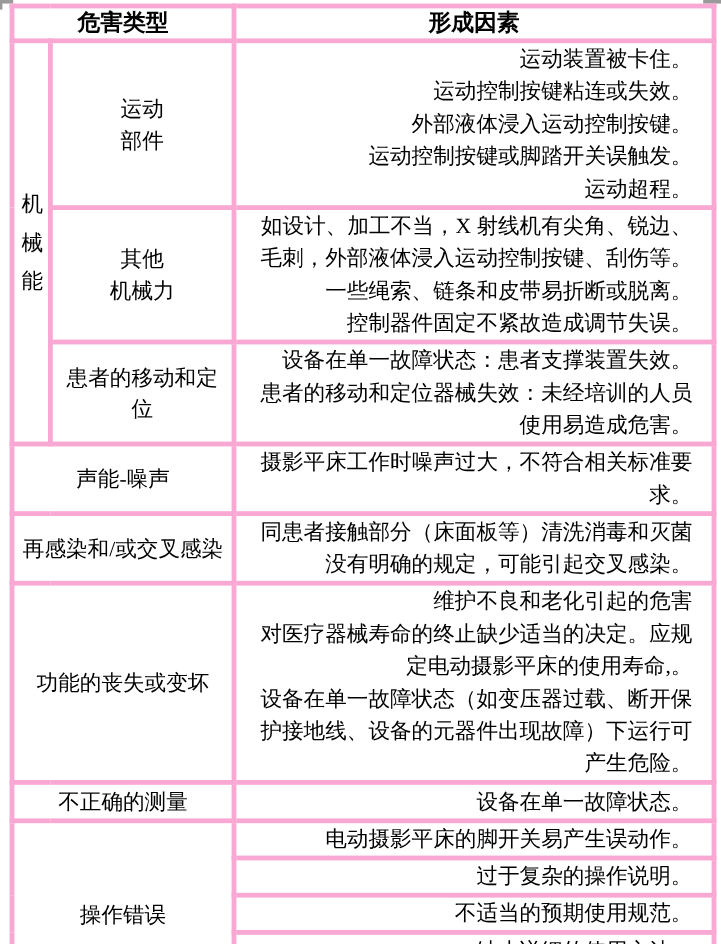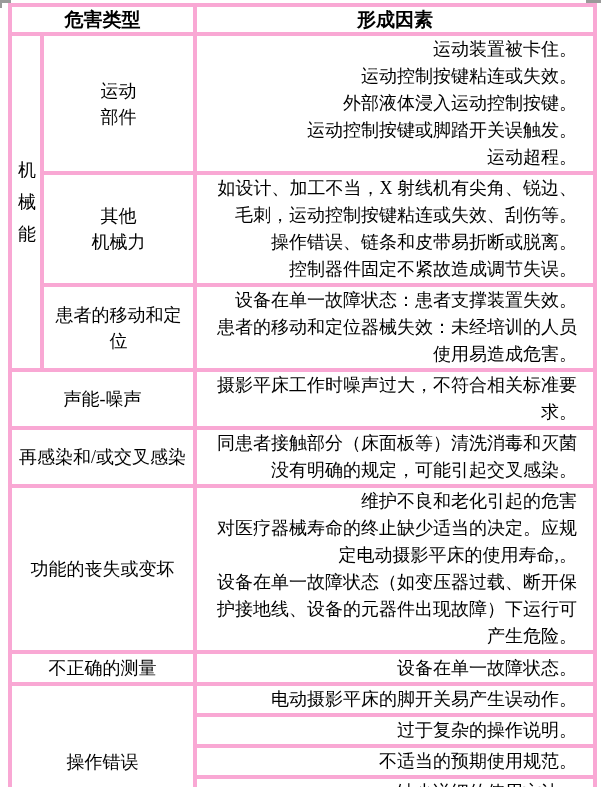--- a/index.html
+++ b/index.html
@@ -95,22 +95,22 @@
       <span class="line">运动超程。</span>
     </td>
   </tr>
 
   <tr style="height:107px">
     <td class="label-cell">
       <div>其他</div>
       <div>机械力</div>
     </td>
     <td class="factor-cell">
-      <span class="line">如设计、加工不当，X 射线机有尖角、锐边、毛刺，运动控制按键粘连或失效、刮伤等。</span>
-      <span class="line">操作错误、链条和皮带易折断或脱离。</span>
+      <span class="line">如设计、加工不当，X 射线机有尖角、锐边、毛刺，外部液体浸入运动控制按键、刮伤等。</span>
+      <span class="line">一些绳索、链条和皮带易折断或脱离。</span>
       <span class="line">控制器件固定不紧故造成调节失误。</span>
     </td>
   </tr>
 
   <tr style="height:81px">
     <td class="label-cell">
       <div>患者的移动和定位</div>
     </td>
     <td class="factor-cell">
       <span class="line">设备在单一故障状态：患者支撑装置失效。</span>

